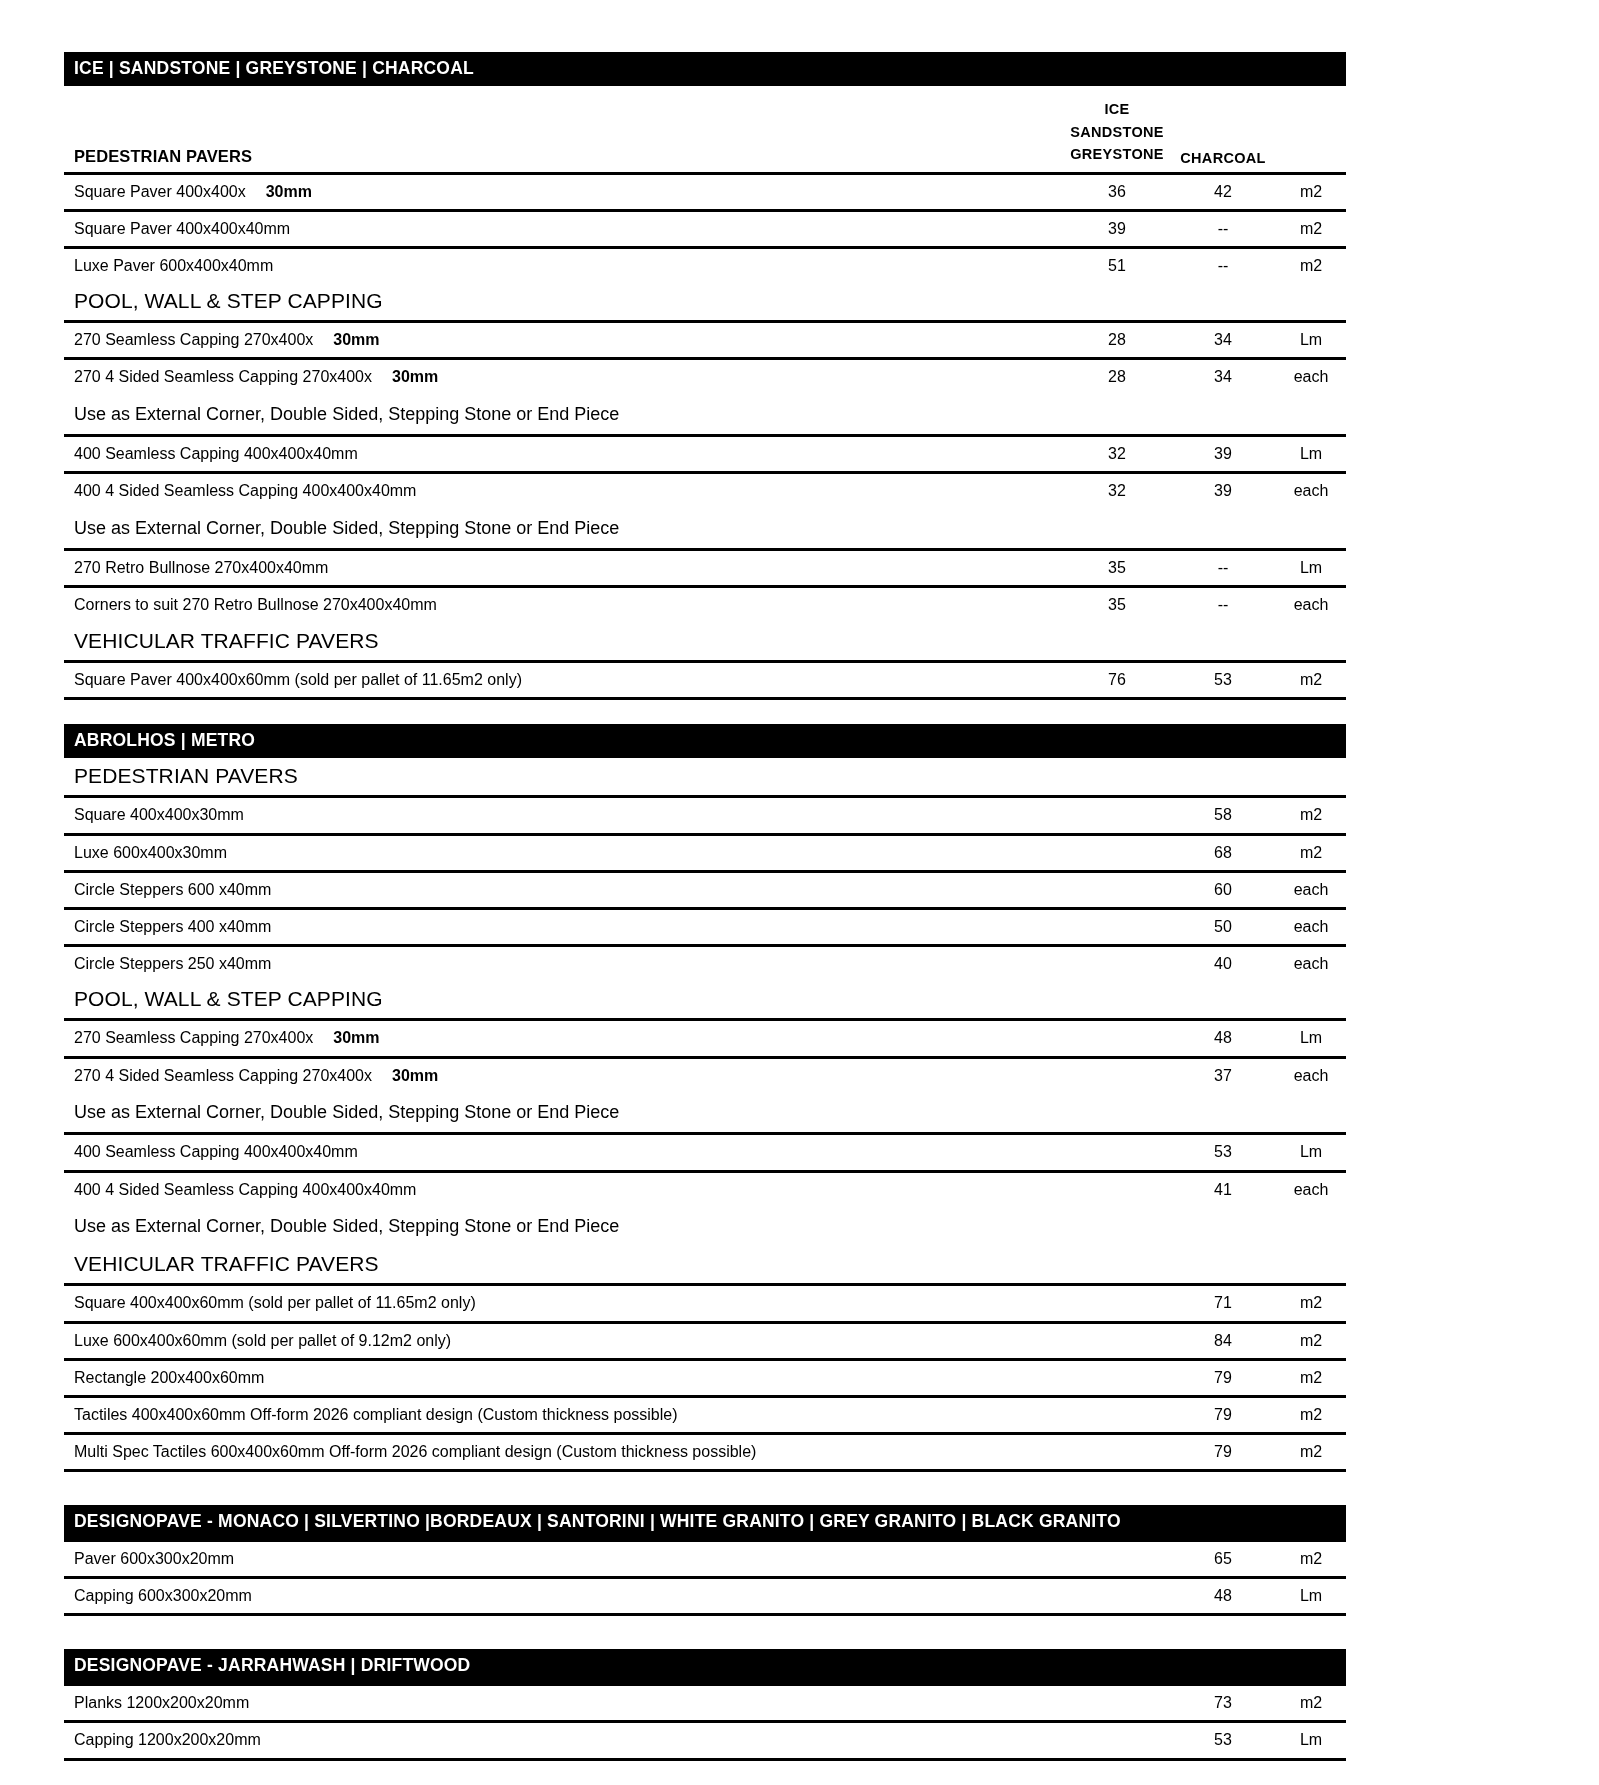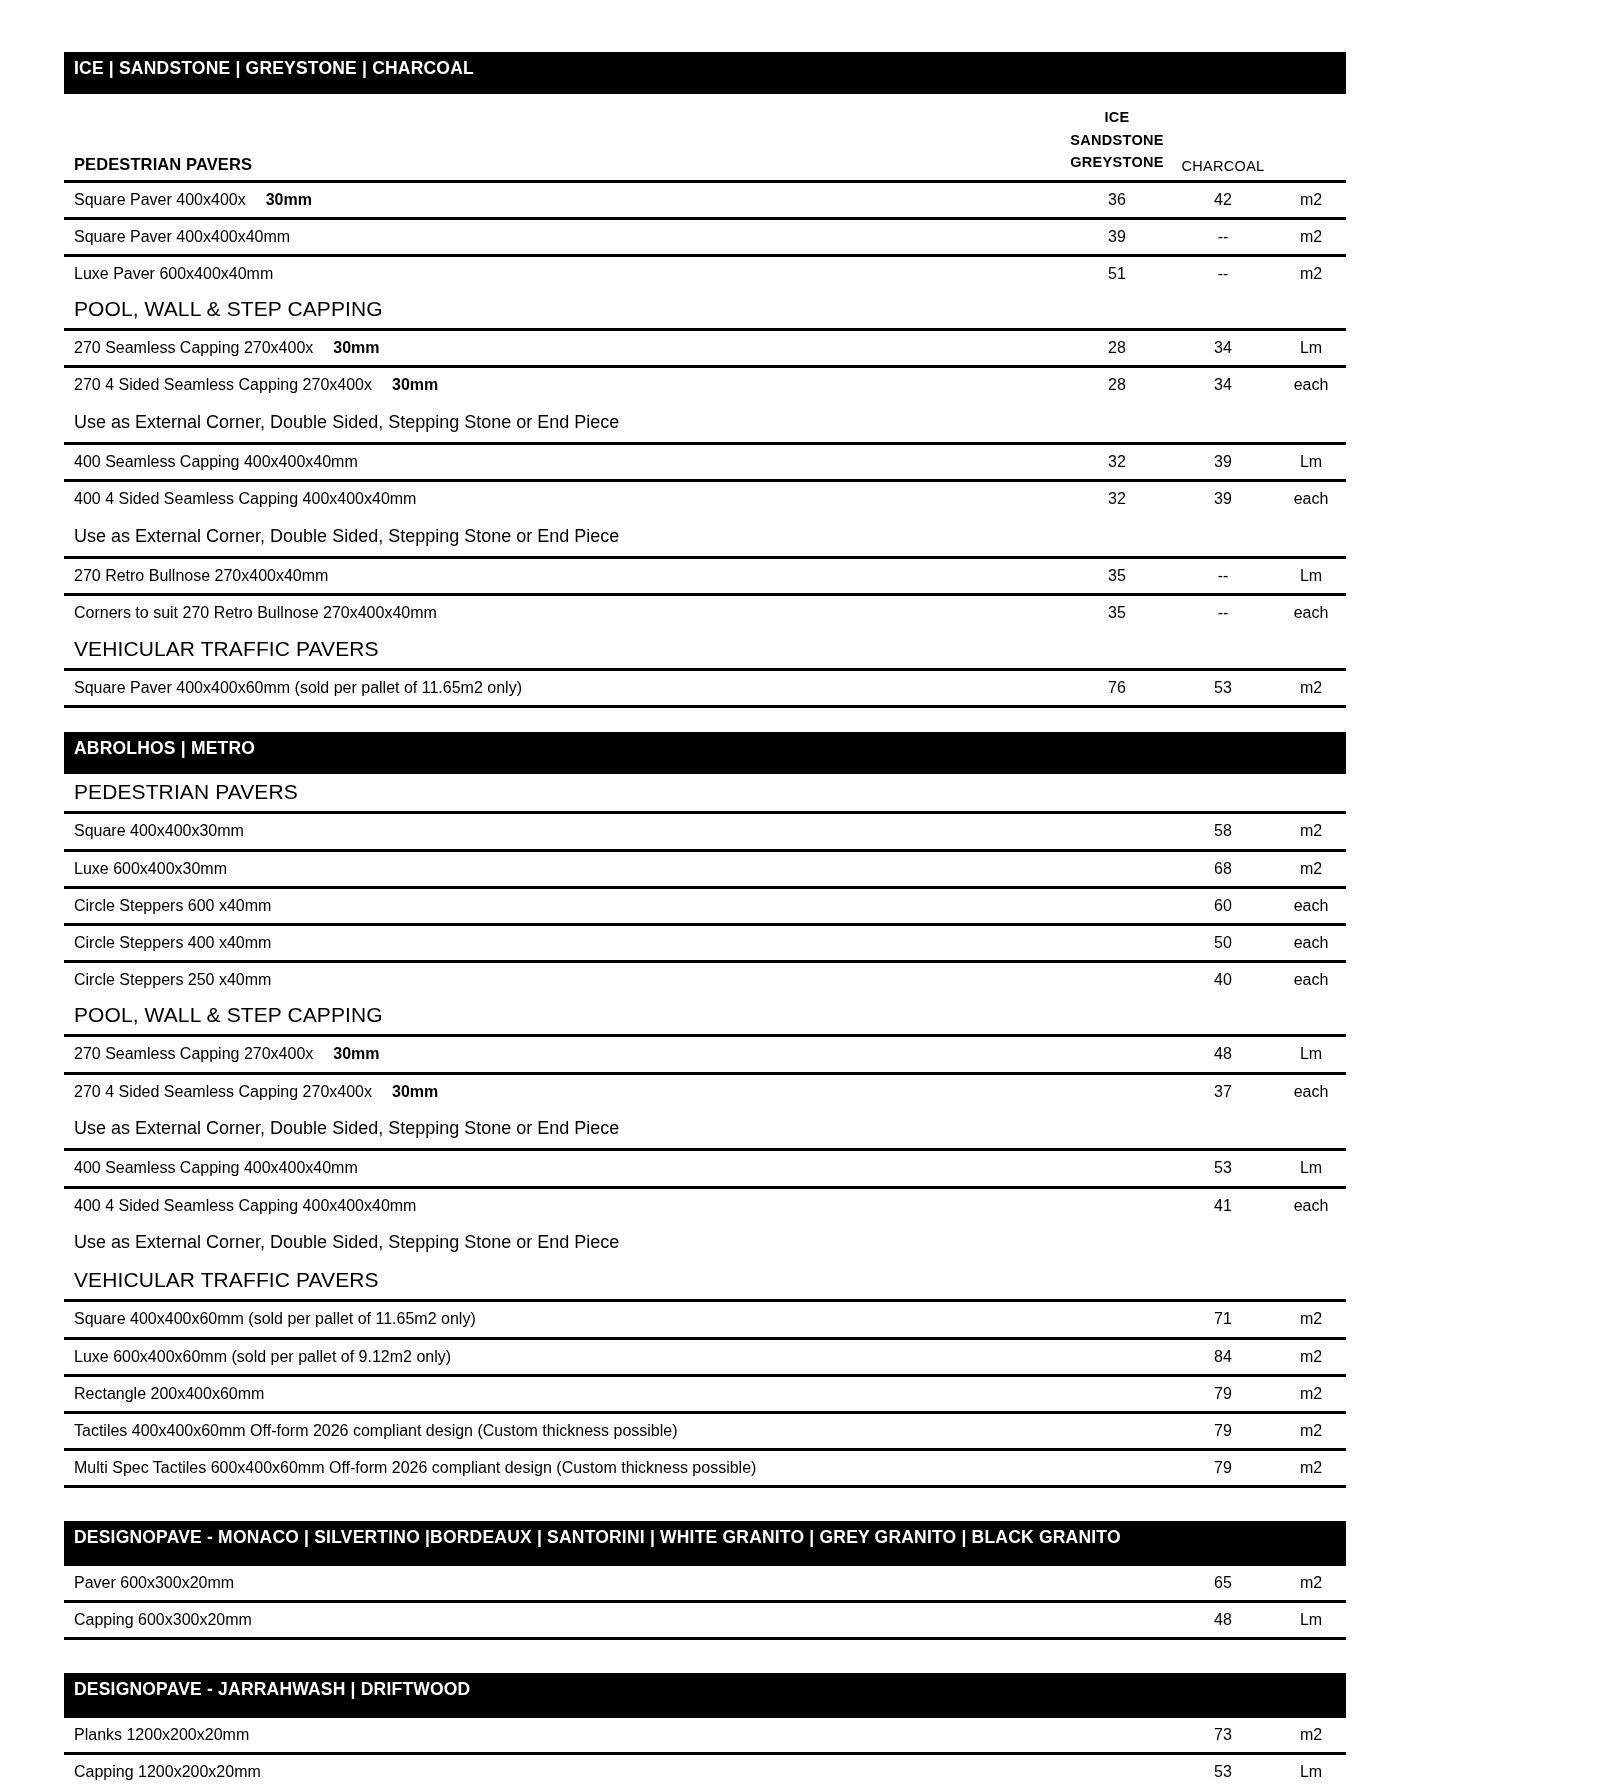--- a/index.html
+++ b/index.html
@@ -31,21 +31,21 @@
   col.c-p2    { width: 106px; }
   col.c-unit  { width: 70px; }
 
   
   tr.banner-row > td {
     background: #000000;
     color: #ffffff;
     font-weight: bold;
     font-size: 17.5px;
     letter-spacing: 0.2px;
-    padding: 7px 0 16px 10px;
+    padding: 7px 0 8px 10px;
     border: none;
     line-height: 1.1;
   }
 
   
   tr.spacer-row > td {
     height: 26px;
     border: none;
     padding: 0;
   }
@@ -64,21 +64,21 @@
     letter-spacing: 0.1px;
   }
   .stacked-head {
     font-weight: bold;
     font-size: 14.5px;
     text-align: center;
     line-height: 1.55;
     letter-spacing: 0.3px;
   }
   .head-one {
-    font-weight: normal;
+    font-weight: bold;
     font-size: 14.5px;
     text-align: center;
     letter-spacing: 0.3px;
   }
 
   
   tr.section-row > td {
     font-weight: normal;
     font-size: 21px;
     padding: 6px 0 7px 10px;

